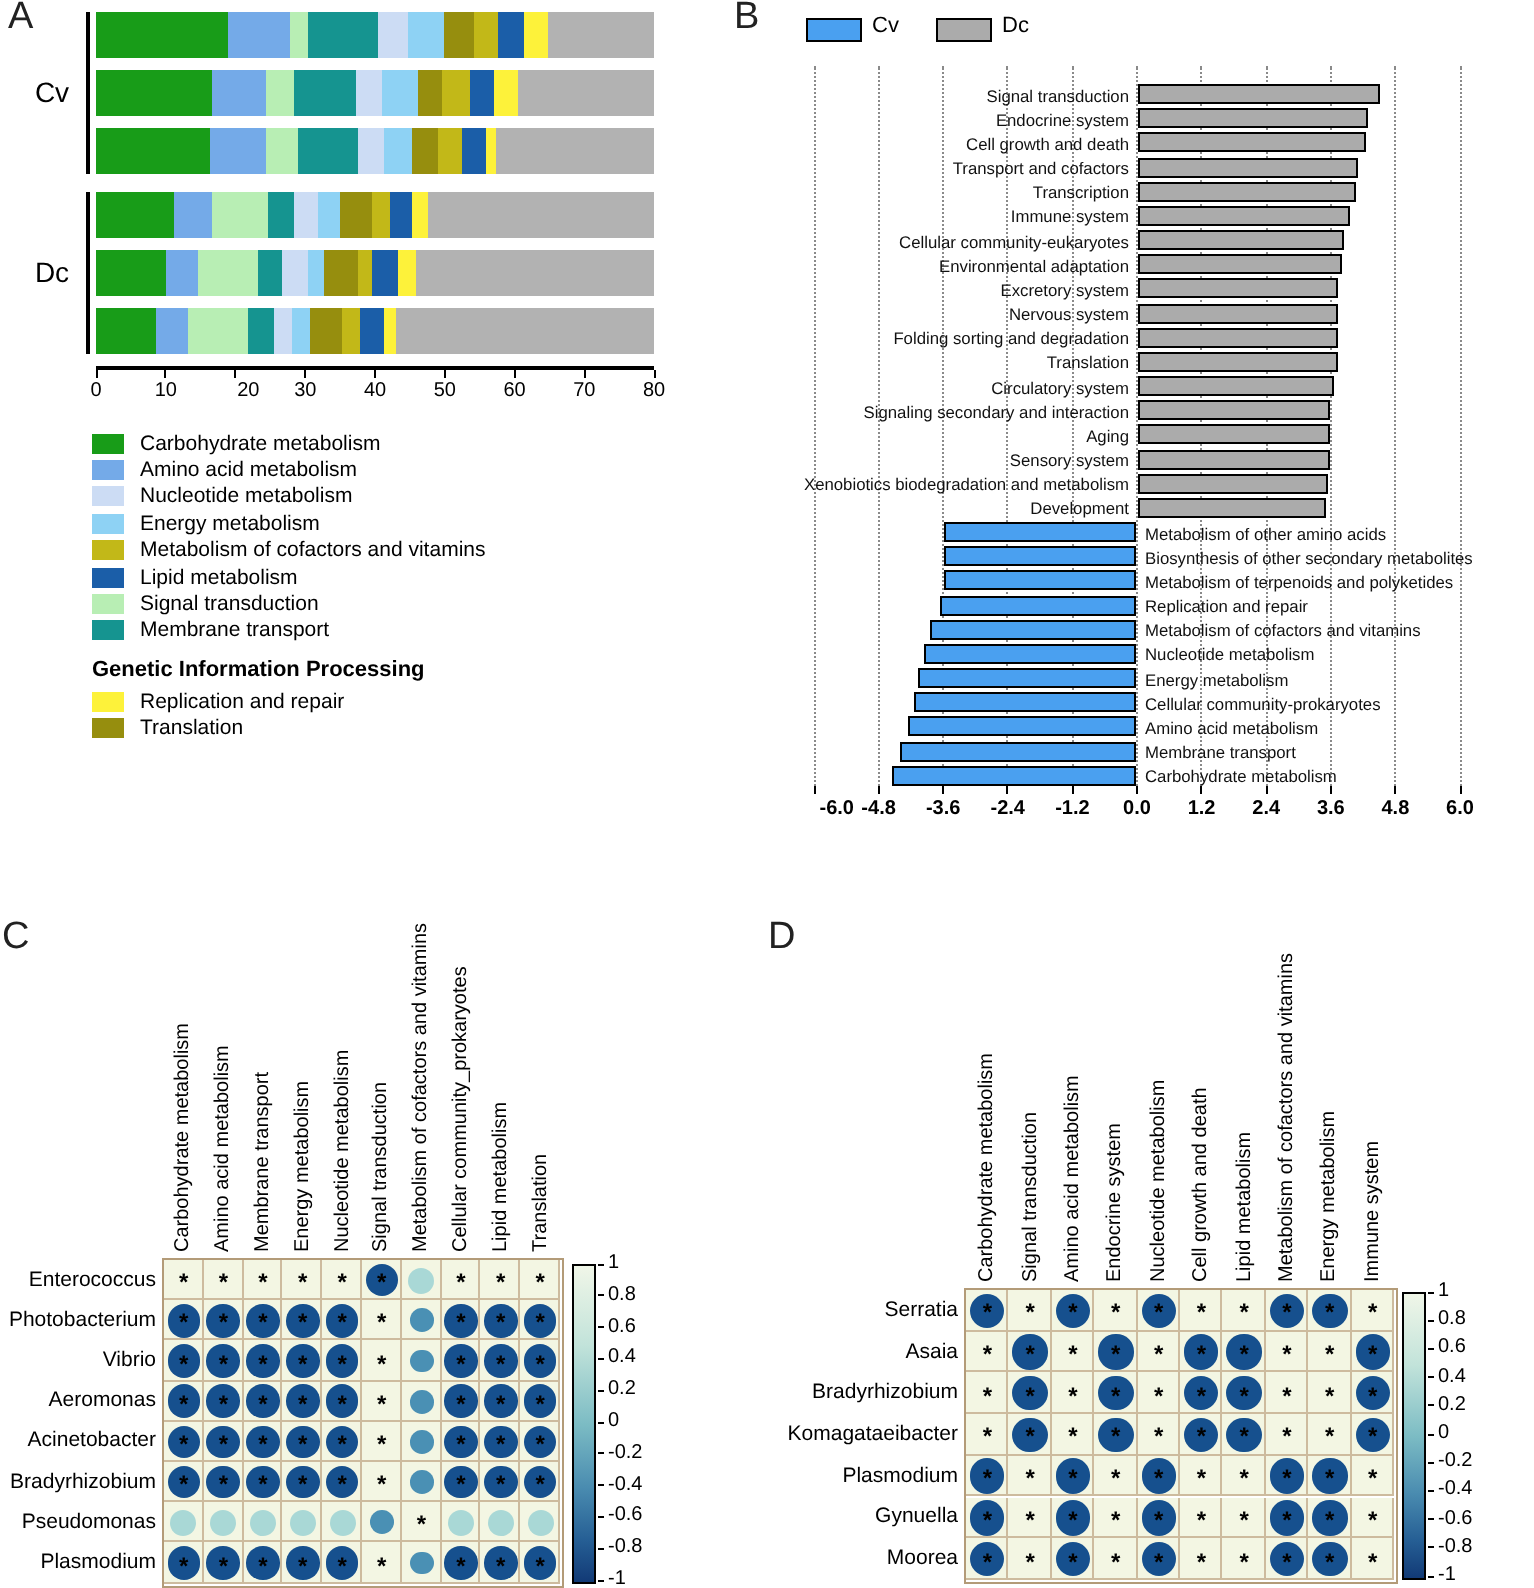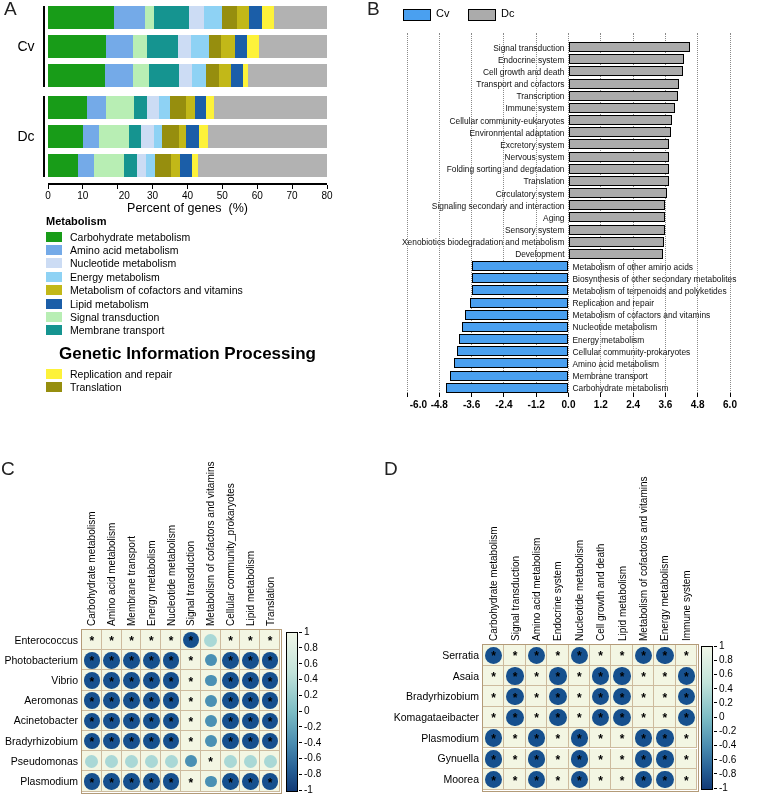--- a/index.html
+++ b/index.html
@@ -113,23 +113,21 @@
       <div style="position: absolute; left: 187px; top: 185px; width: 1px; height: 4px; background: rgb(0, 0, 0);"></div>
       <div style="position: absolute; left: 175.5px; top: 190px; width: 24px; text-align: center; font-size: 10px;">40</div>
       <div style="position: absolute; left: 221.875px; top: 185px; width: 1px; height: 4px; background: rgb(0, 0, 0);"></div>
       <div style="position: absolute; left: 210.375px; top: 190px; width: 24px; text-align: center; font-size: 10px;">50</div>
       <div style="position: absolute; left: 256.75px; top: 185px; width: 1px; height: 4px; background: rgb(0, 0, 0);"></div>
       <div style="position: absolute; left: 245.25px; top: 190px; width: 24px; text-align: center; font-size: 10px;">60</div>
       <div style="position: absolute; left: 291.625px; top: 185px; width: 1px; height: 4px; background: rgb(0, 0, 0);"></div>
       <div style="position: absolute; left: 280.125px; top: 190px; width: 24px; text-align: center; font-size: 10px;">70</div>
       <div style="position: absolute; left: 326.5px; top: 185px; width: 1px; height: 4px; background: rgb(0, 0, 0);"></div>
       <div style="position: absolute; left: 315px; top: 190px; width: 24px; text-align: center; font-size: 10px;">80</div>
-      <div style="position: absolute; left: 48px; top: 201px; width: 279px; text-align: center; font-size: 12.5px; white-space: pre;">Percent of genes  (%)</div>
       <div style="position: absolute; left: 46px; top: 215px; width: 270px;">
-        <div style="font-weight: bold; font-size: 11px; margin: 0px 0px 3px;">Metabolism</div>
         <div style="display: flex; align-items: center; height: 13.4px;">
           <span style="display: inline-block; width: 16px; height: 10px; margin-right: 8px; background: rgb(24, 156, 24);"></span>
           <span style="font-size: 10.5px;">Carbohydrate metabolism</span>
         </div>
         <div style="display: flex; align-items: center; height: 13.4px;">
           <span style="display: inline-block; width: 16px; height: 10px; margin-right: 8px; background: rgb(116, 170, 232);"></span>
           <span style="font-size: 10.5px;">Amino acid metabolism</span>
         </div>
         <div style="display: flex; align-items: center; height: 13.4px;">
           <span style="display: inline-block; width: 16px; height: 10px; margin-right: 8px; background: rgb(204, 220, 244);"></span>
@@ -148,21 +146,21 @@
           <span style="font-size: 10.5px;">Lipid metabolism</span>
         </div>
         <div style="display: flex; align-items: center; height: 13.4px;">
           <span style="display: inline-block; width: 16px; height: 10px; margin-right: 8px; background: rgb(184, 238, 180);"></span>
           <span style="font-size: 10.5px;">Signal transduction</span>
         </div>
         <div style="display: flex; align-items: center; height: 13.4px;">
           <span style="display: inline-block; width: 16px; height: 10px; margin-right: 8px; background: rgb(21, 148, 144);"></span>
           <span style="font-size: 10.5px;">Membrane transport</span>
         </div>
-        <div style="font-weight: bold; font-size: 17px; margin: 7px 0px 3px; text-align: right;">Genetic Information Processing</div>
+        <div style="font-weight: bold; font-size: 11px; margin: 7px 0px 3px;">Genetic Information Processing</div>
         <div style="display: flex; align-items: center; height: 13.4px;">
           <span style="display: inline-block; width: 16px; height: 10px; margin-right: 8px; background: rgb(253, 242, 58);"></span>
           <span style="font-size: 10.5px;">Replication and repair</span>
         </div>
         <div style="display: flex; align-items: center; height: 13.4px;">
           <span style="display: inline-block; width: 16px; height: 10px; margin-right: 8px; background: rgb(150, 142, 14);"></span>
           <span style="font-size: 10.5px;">Translation</span>
         </div>
       </div>
     </div>

